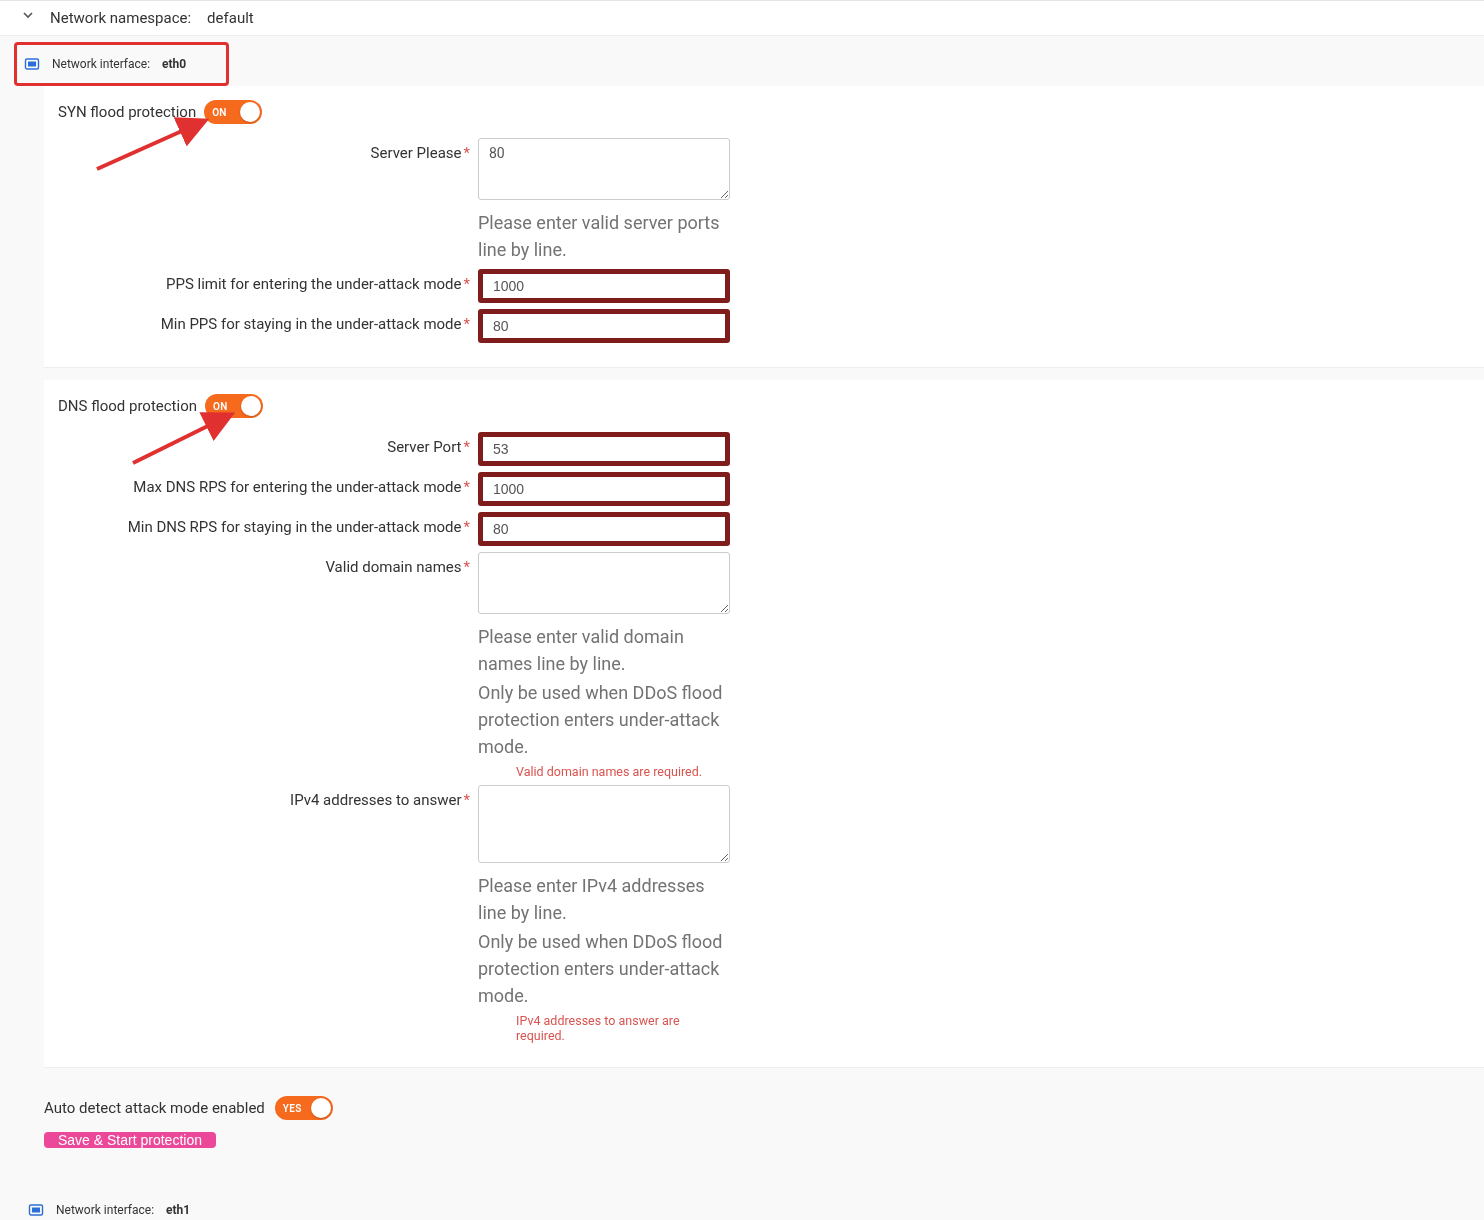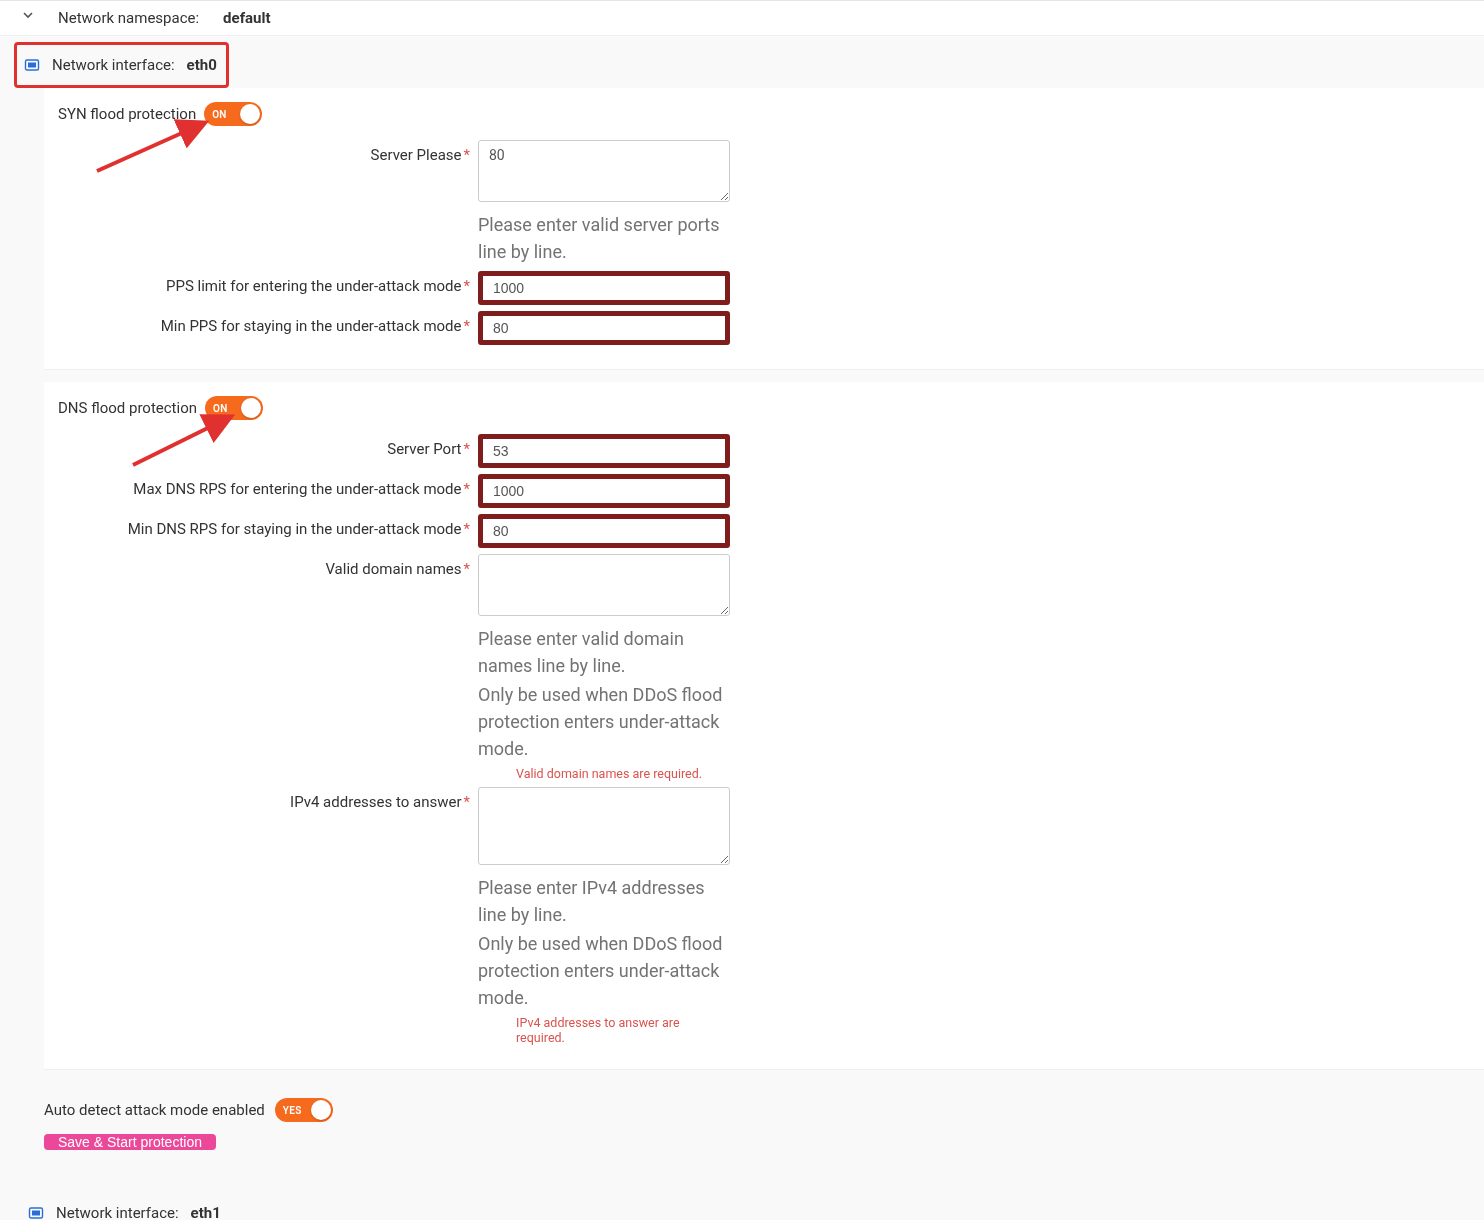--- a/index.html
+++ b/index.html
@@ -19,40 +19,40 @@
       border: 1px solid #e5e5e5;
       border-left: none;
       border-right: none;
     }
     .namespace-header {
       padding: 8px 22px;
       background: #fff;
       border-bottom: 1px solid #eee;
       display: flex;
       align-items: flex-start;
-      gap: 24px;
+      gap: 16px;
       font-size: 15px;
     }
     .namespace-header .chevron {
       font-size: 12px;
       color: #555;
     }
     .namespace-header .label-lead {
       color: #333;
     }
     .namespace-header .label-value {
-      font-weight: 700;
+      font-weight: 400;
     }
     .interface-header {
       margin: 8px 0 2px 20px;
       padding: 12px 8px 12px 8px;
       display: flex;
       align-items: center;
       gap: 12px;
-      font-size: 15px;
+      font-size: 12px;
       position: relative;
     }
     .interface-header.highlight {
       margin: 8px 0 2px 16px;
     }
     .interface-header.highlight .hl-box {
       position: absolute;
       inset: -2px auto -2px -2px;
       width: 215px;
       border: 3px solid #e03030;

